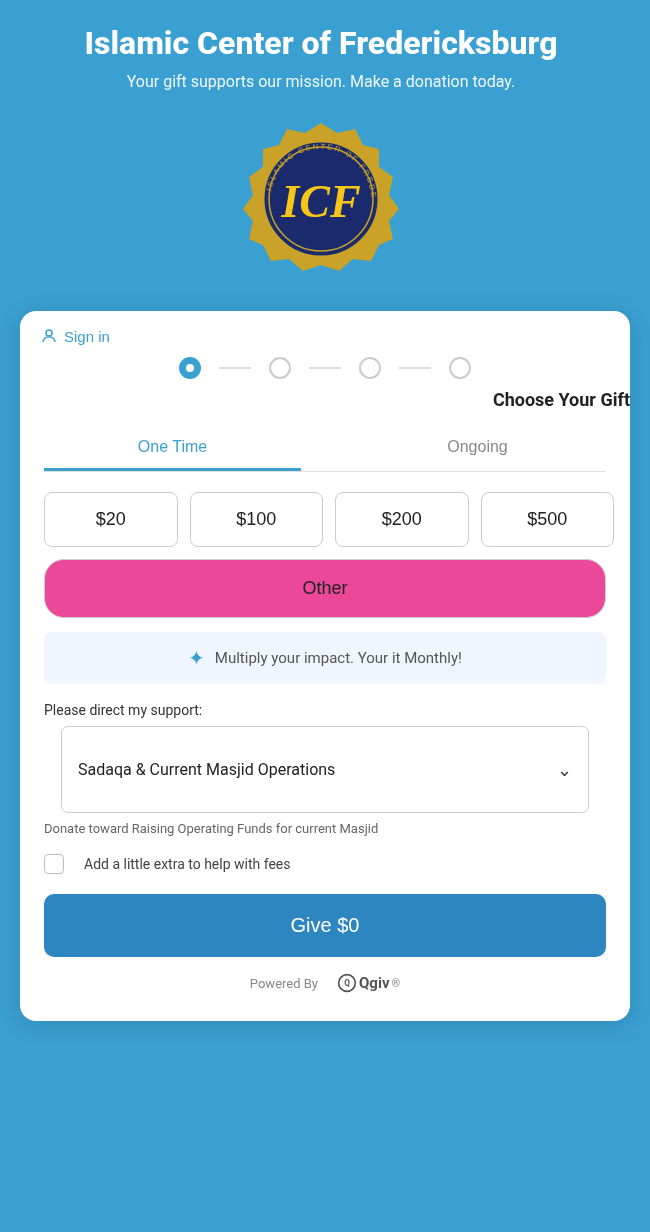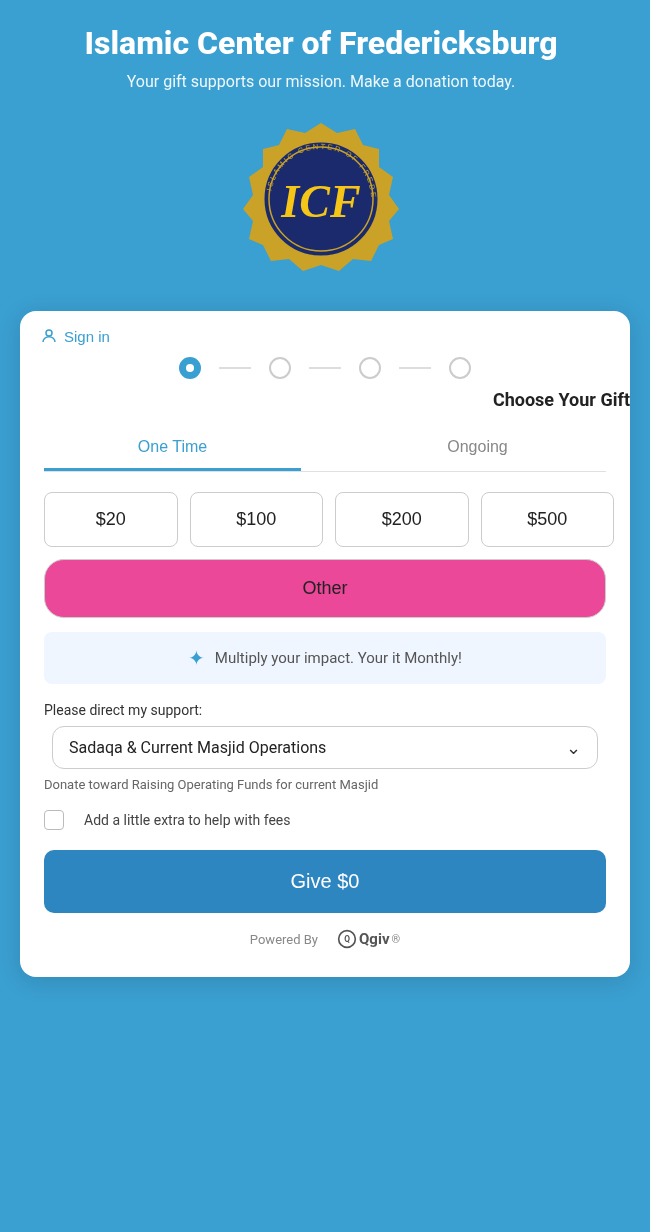--- a/index.html
+++ b/index.html
@@ -189,24 +189,24 @@
     
     .direct-label {
       padding: 18px 24px 8px 24px;
       font-size: 14px;
       color: #333;
     }
     .dropdown-select {
       display: flex;
       align-items: center;
       justify-content: space-between;
-      margin: 0 32px;
+      margin: 0 41px;
       border: 1.5px solid #ccc;
-      border-radius: 12px;
-      padding: 10px 16px;
+      border-radius: 7px;
+      padding: 32px 16px;
       font-size: 16px;
       color: #222;
       cursor: pointer;
       background: #fff;
     }
     .dropdown-arrow {
       color: #333;
       font-size: 18px;
     }
 

